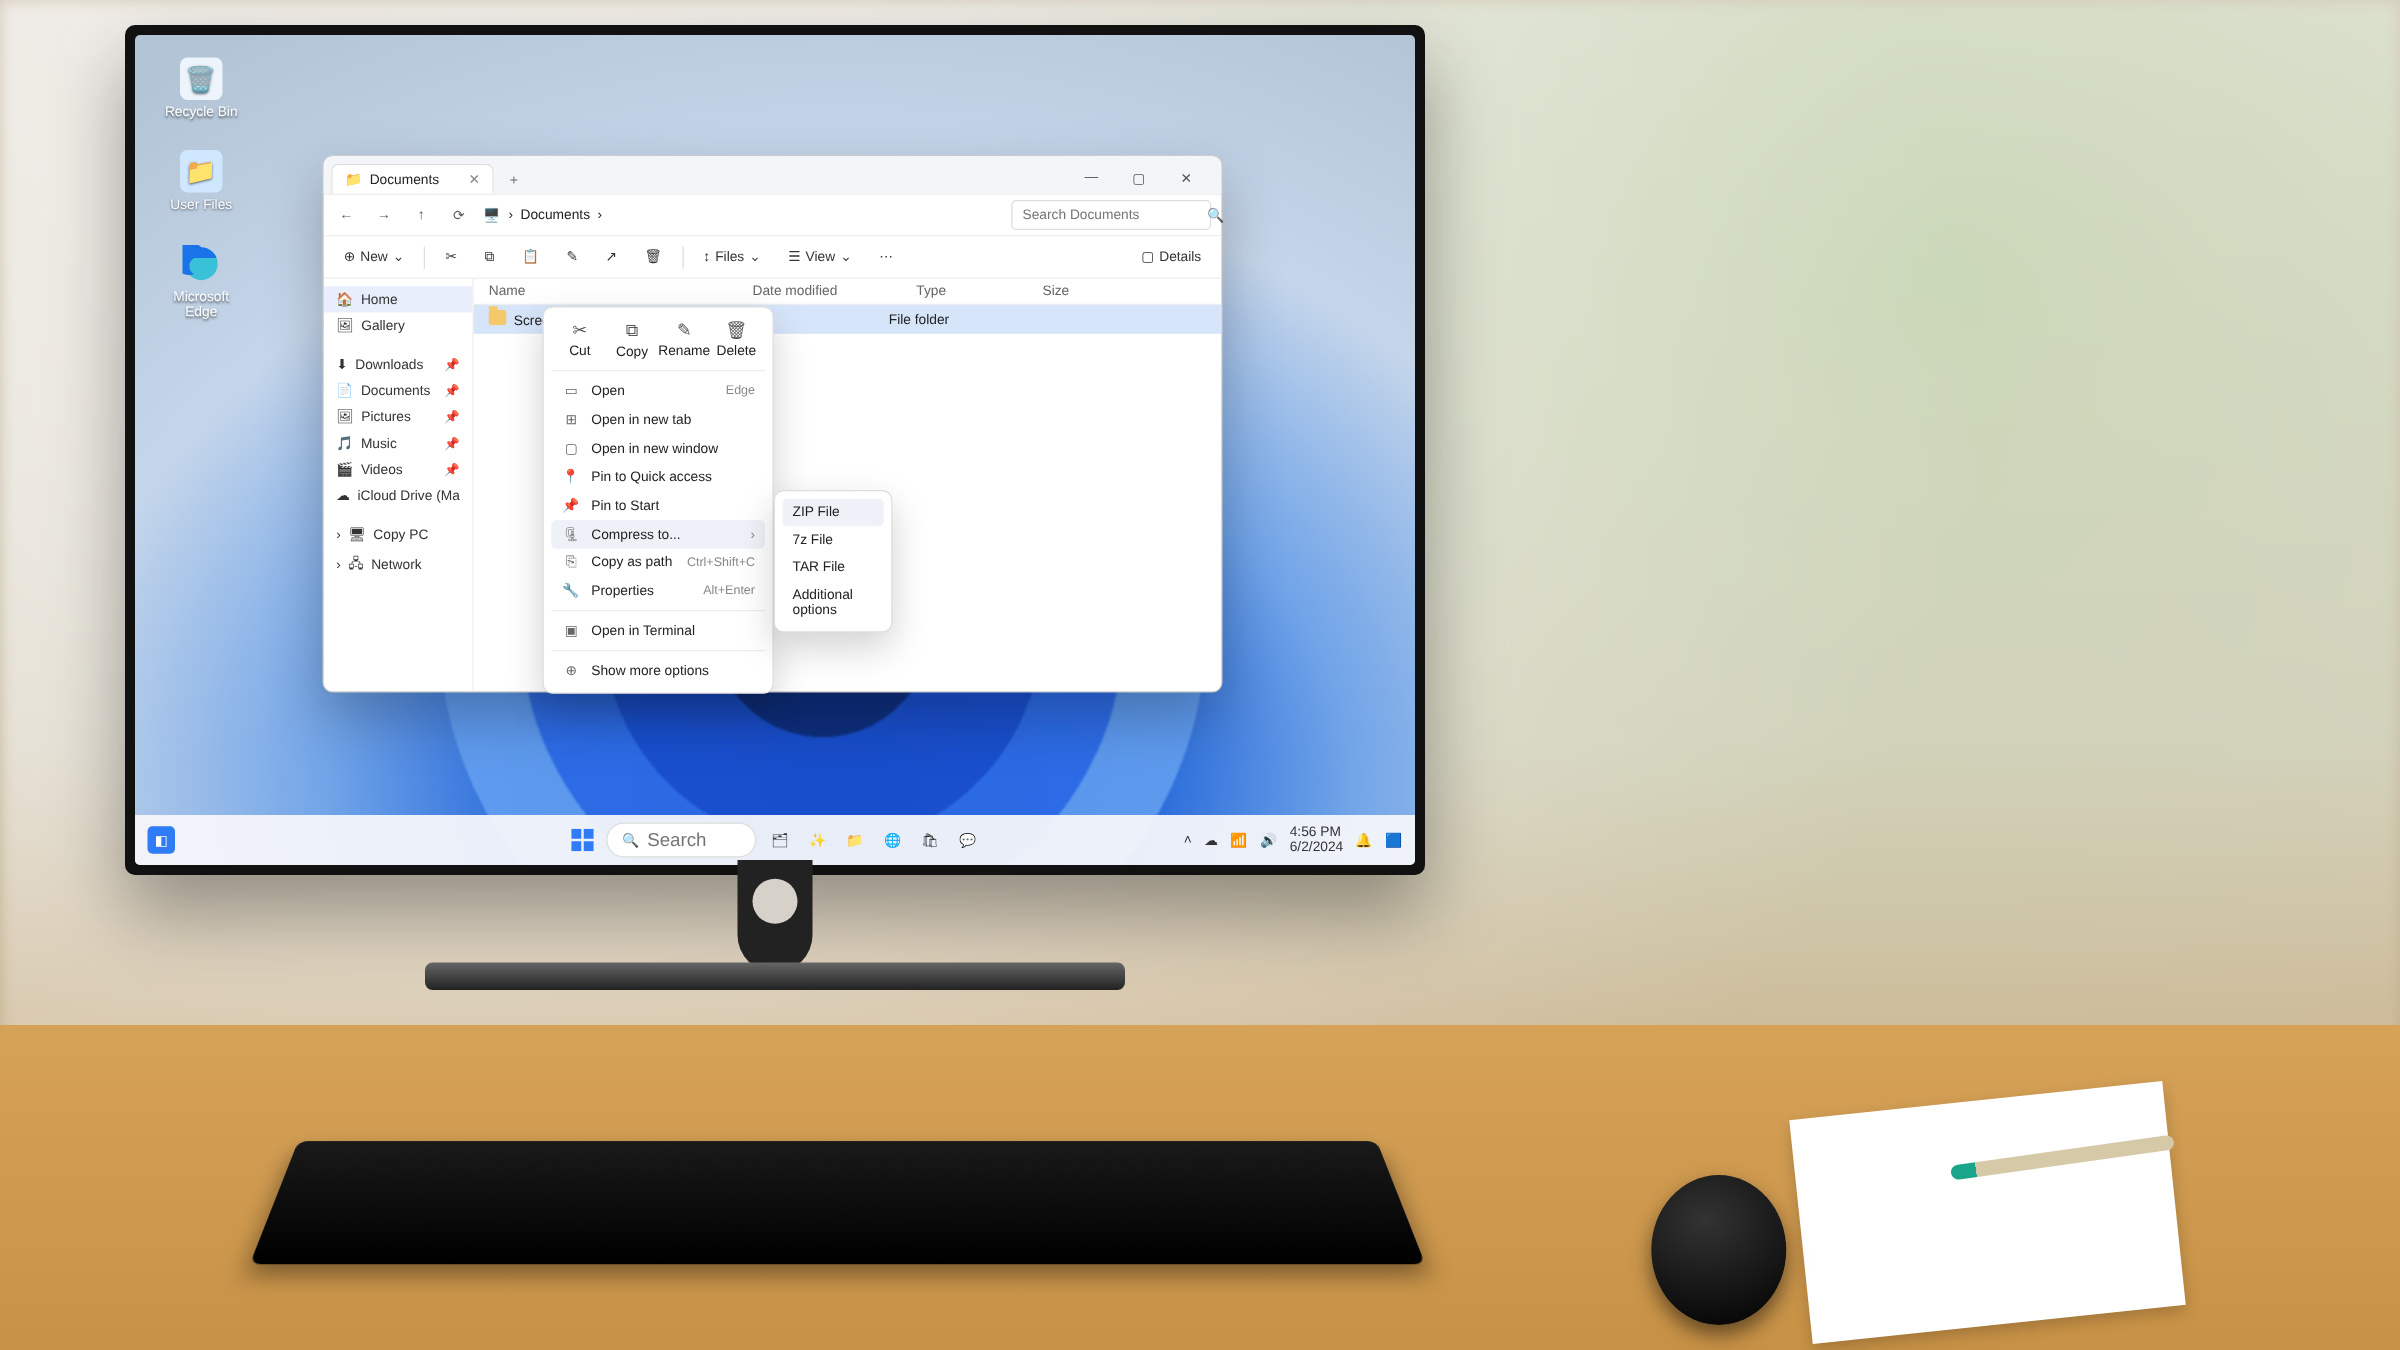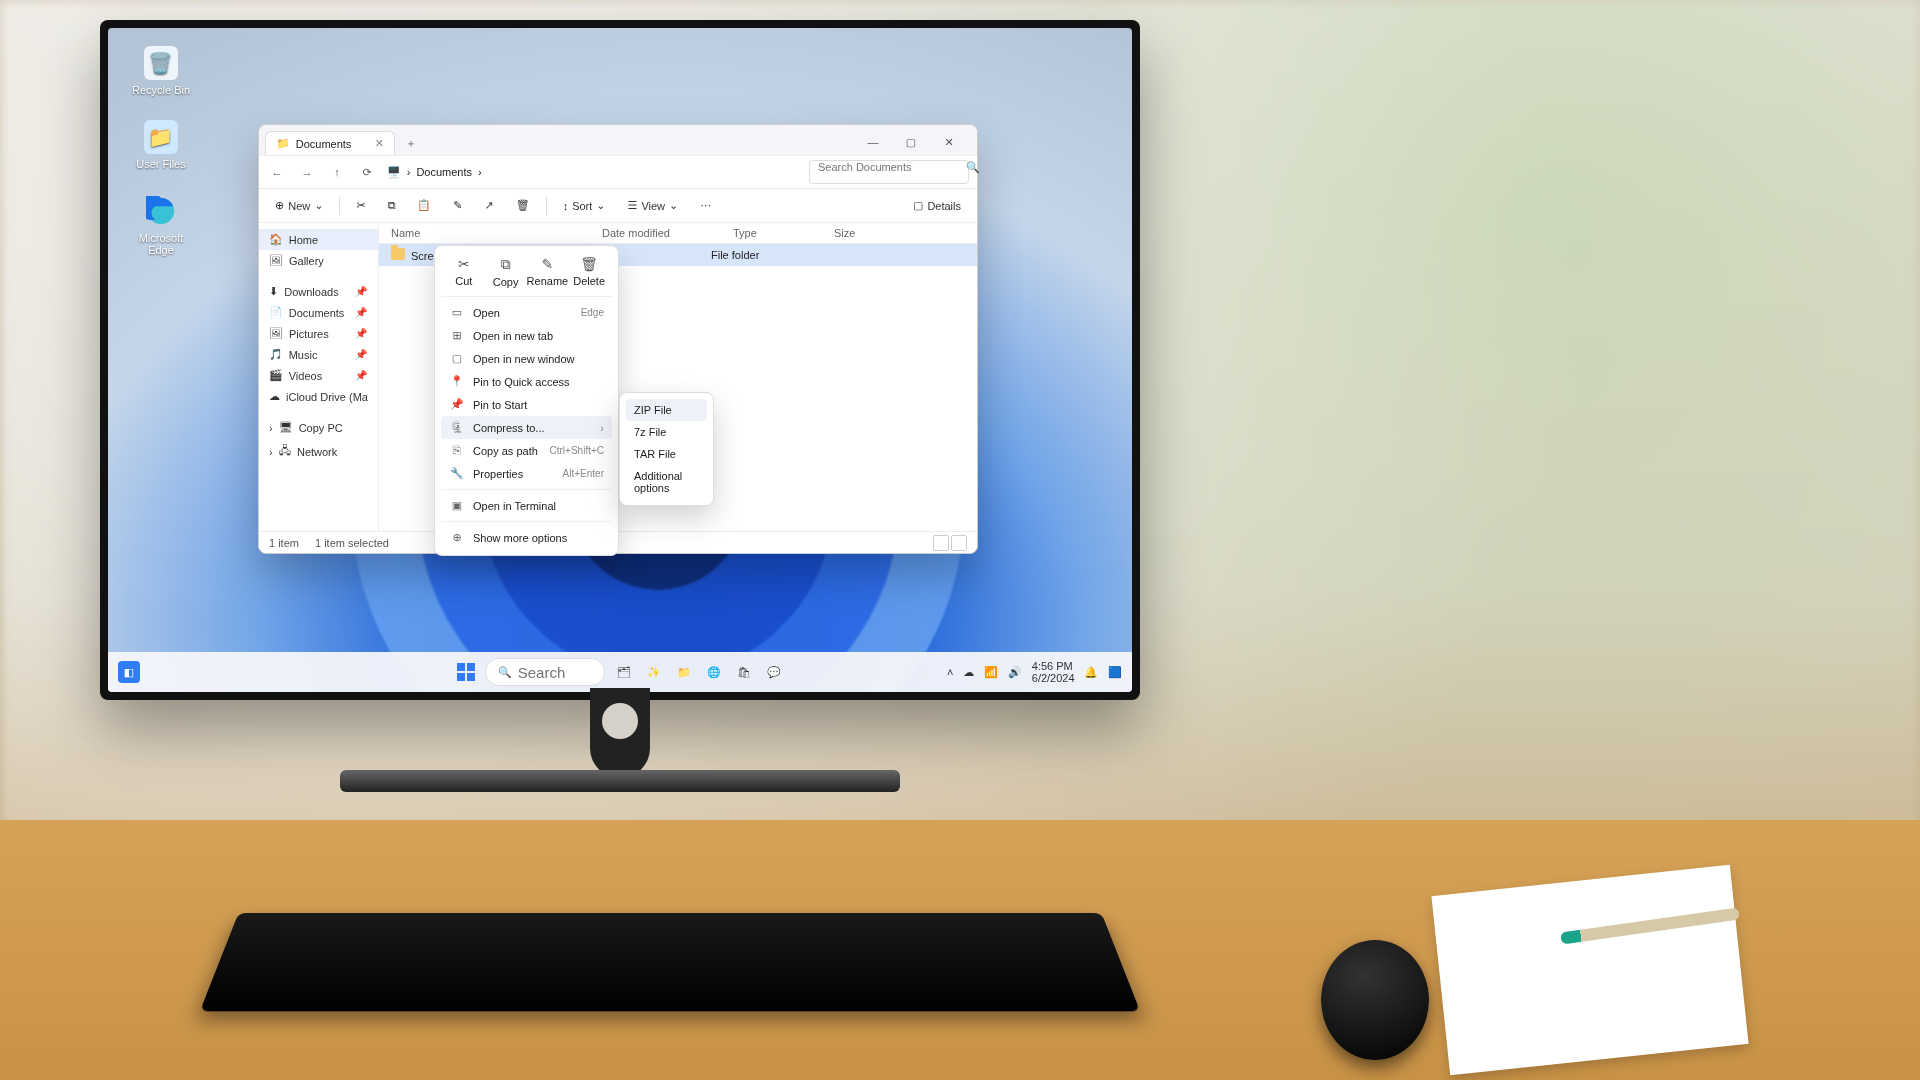--- a/index.html
+++ b/index.html
@@ -51,21 +51,21 @@
 .fe { position:absolute; left:150px; top:96px; width:720px; height:430px; background:#fff; border:1px solid #ccc; border-radius:8px; box-shadow:0 20px 45px rgba(0,0,0,.25); display:flex; flex-direction:column; font-size:11px; color:#222;}
 .fe-tabs { height:30px; background:#f3f5f8; border-radius:8px 8px 0 0; display:flex; align-items:flex-end; padding:0 6px; gap:4px;}
 .fe-tab { height:24px; background:#fff; border:1px solid #ddd; border-bottom:none; border-radius:6px 6px 0 0; display:flex; align-items:center; padding:0 10px; gap:6px; min-width:130px;}
 .fe-tab .x { margin-left:auto; color:#888;}
 .fe-newtab { width:24px; height:24px; display:flex; align-items:center; justify-content:center; color:#666;}
 .win-controls { margin-left:auto; display:flex; gap:2px; padding-right:4px;}
 .win-btn { width:36px; height:26px; display:flex; align-items:center; justify-content:center; color:#555; border-radius:4px;}
 .fe-addr { height:34px; border-top:1px solid #eee; border-bottom:1px solid #eee; display:flex; align-items:center; padding:0 8px; gap:10px;}
 .nav-ico { width:20px; text-align:center; color:#555; cursor:default;}
 .crumb { display:flex; align-items:center; gap:6px; flex:1;}
-.search-box { border:1px solid #ddd; border-radius:4px; height:24px; display:flex; align-items:flex-start; padding:0 8px; width:160px; gap:6px;}
+.search-box { border:1px solid #ddd; border-radius:4px; height:24px; display:flex; align-items:center; padding:0 8px; width:160px; gap:6px;}
 .search-box input { border:none; outline:none; font-size:11px; flex:1;}
 .fe-toolbar { height:34px; display:flex; align-items:center; gap:10px; padding:0 10px; border-bottom:1px solid #eee;}
 .tbb { display:flex; align-items:center; gap:4px; color:#333; padding:3px 6px; border-radius:4px;}
 .sep { width:1px; height:18px; background:#ddd;}
 .fe-body { flex:1; display:flex; min-height:0;}
 .fe-nav { width:120px; border-right:1px solid #eee; padding:6px 0; overflow:auto;}
 .nav-item { display:flex; align-items:center; gap:6px; padding:4px 10px; color:#333;}
 .nav-item.active{ background:#e8eefc;}
 .nav-item .pin{ margin-left:auto; color:#999; font-size:10px;}
 .nav-group { margin-top:10px;}
@@ -179,21 +179,21 @@
           </div>
         <div class="tbb">
             <span>↗</span>
           </div>
         <div class="tbb">
             <span>🗑</span>
           </div>
         <div class="sep"></div>
         <div class="tbb">
             <span>↕</span>
-            <span>Sort</span>
+            <span>Files</span>
             <span>⌄</span>
           </div>
         <div class="tbb">
             <span>☰</span>
             <span>View</span>
             <span>⌄</span>
           </div>
         <div class="tbb">
             <span>⋯</span>
           </div>
@@ -348,29 +348,20 @@
             <div class="ctx-item">
                 <span>TAR File</span>
               </div>
             <div class="ctx-item">
                 <span>Additional options</span>
               </div>
           </div>
         </div>
       </div>
 
-      <div class="fe-status">
-        <span>1 item</span>
-        <span>1 item selected</span>
-        <div class="spacer"></div>
-        <div class="view-toggle">
-            <div class="vt"></div>
-            <div class="vt"></div>
-          </div>
-      </div>
     </div>
 
     <div class="taskbar">
       <div class="tb-left">
         <div class="tb-icon" style="background:#2f7cf6;color:#fff">◧</div>
       </div>
       <div class="tb-icon">
         <svg width="18" height="18" viewBox="0 0 18 18">
             <rect x="0" y="0" width="8" height="8" fill="#2f7cf6"></rect>
             <rect x="10" y="0" width="8" height="8" fill="#2f7cf6"></rect>

